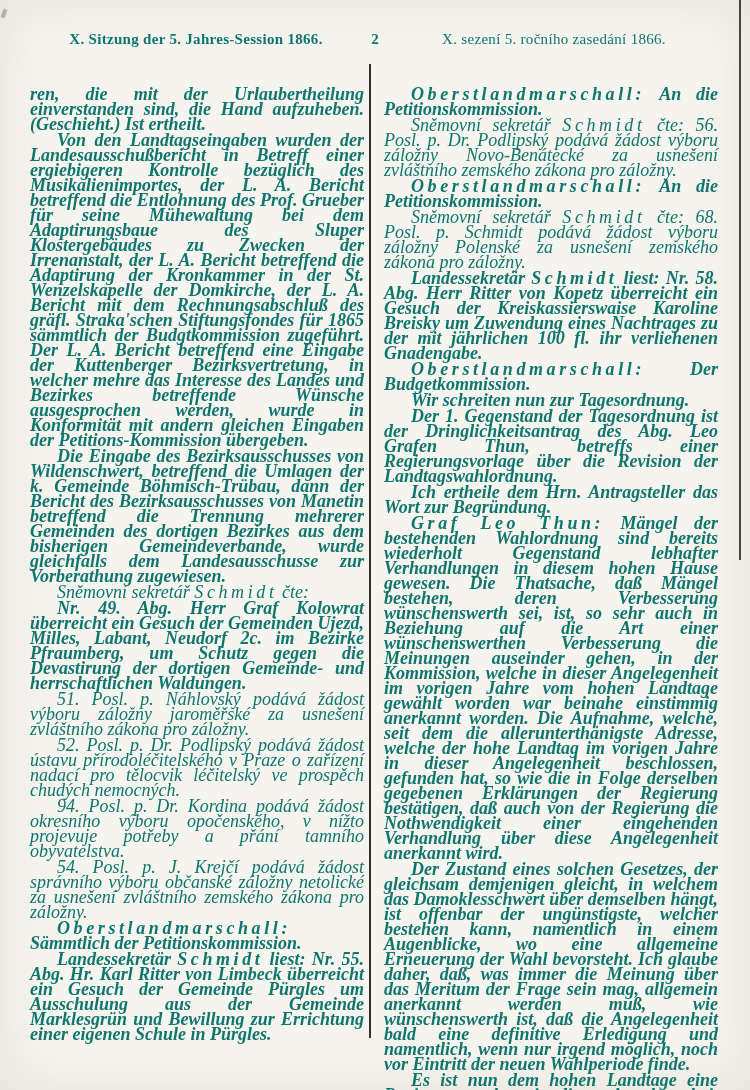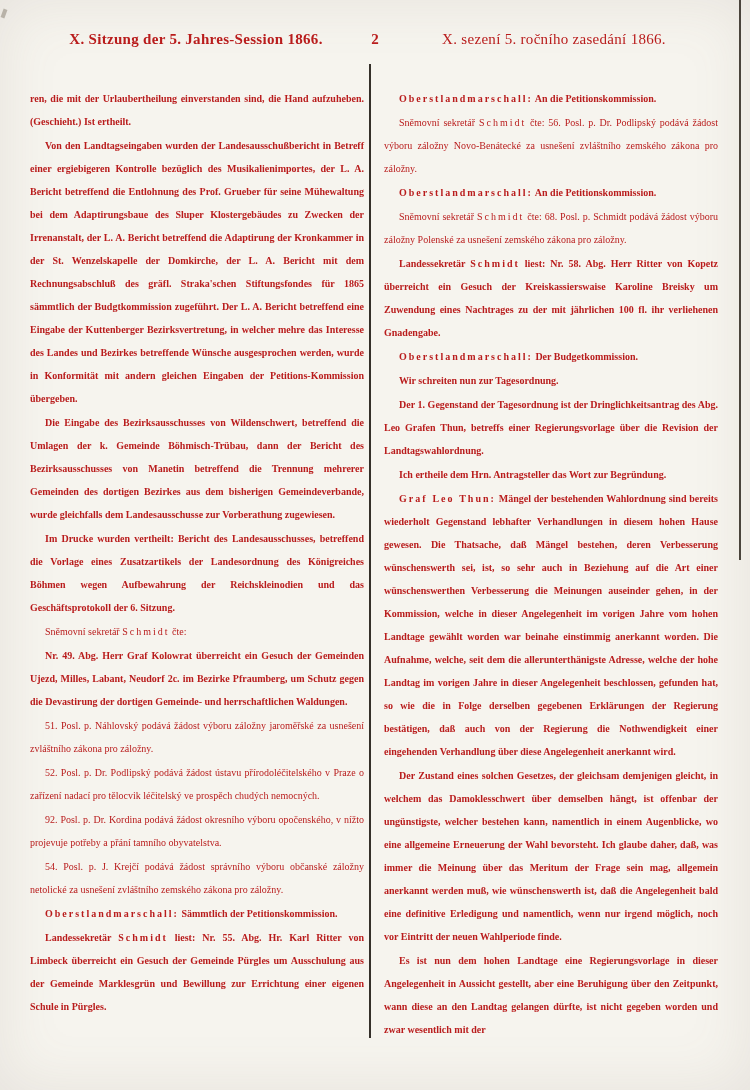--- a/index.html
+++ b/index.html
@@ -5,21 +5,21 @@
   html,body{margin:0;padding:0;}
   body{
     width:750px;height:1090px;
     background:#e8e6e0;
     font-family:"Liberation Serif","DejaVu Serif",serif;
   }
   .page{
     position:relative;
     width:750px;height:1090px;
     background:#f6f4ee;
-    color:#b91c1c;
+    color:#0f766e;
     overflow:hidden;
     box-shadow:inset 0 0 60px rgba(120,110,95,0.12);
   }
   
   .header{
     position:absolute;top:31px;left:30px;right:30px;
     display:flex;align-items:baseline;
   }
   .h-left,.h-right{width:332px;text-align:center;font-size:15px;font-weight:700;letter-spacing:0.02em;}
   .h-num{flex:1;text-align:center;font-size:15px;font-weight:700;}
@@ -38,22 +38,23 @@
     position:absolute;left:739px;top:0;width:2px;height:560px;
     background:#4a443c;
   }
   .speck{
     position:absolute;left:2px;top:9px;width:4px;height:9px;
     background:#b8b2a8;transform:rotate(20deg);
   }
   
   .para{
     margin:1px 0 0 0;
-    font-size:10px;
-    line-height:23px;
+    font-size:18px;
+    line-height:15px;
+    font-style:italic;
   }
   .para.indent{text-indent:1.5em;}
   .fraktur{font-weight:700;}
   .roman{font-weight:400;}
   .spaced{letter-spacing:0.2em;}
 </style>
 </head>
 <body>
 
 <div class="page">
@@ -64,26 +65,25 @@
     <div class="h-num">2</div>
     <div class="h-right roman">X. sezení 5. ročního zasedání 1866.</div>
   </div>
 
   <div class="divider"></div>
 
   <div class="col col-left">
       <p class="para fraktur"><span>ren, die mit der Urlaubertheilung einverstanden sind, die Hand aufzuheben. (Geschieht.) Ist ertheilt.</span></p>
       <p class="para fraktur indent"><span>Von den Landtagseingaben wurden der Landesausschußbericht in Betreff einer ergiebigeren Kontrolle bezüglich des Musikalienimportes, der L. A. Bericht betreffend die Entlohnung des Prof. Grueber für seine Mühewaltung bei dem Adaptirungsbaue des Sluper Klostergebäudes zu Zwecken der Irrenanstalt, der L. A. Bericht betreffend die Adaptirung der Kronkammer in der St. Wenzelskapelle der Domkirche, der L. A. Bericht mit dem Rechnungsabschluß des gräfl. Straka'schen Stiftungsfondes für 1865 sämmtlich der Budgtkommission zugeführt. Der L. A. Bericht betreffend eine Eingabe der Kuttenberger Bezirksvertretung, in welcher mehre das Interesse des Landes und Bezirkes betreffende Wünsche ausgesprochen werden, wurde in Konformität mit andern gleichen Eingaben der Petitions-Kommission übergeben.</span></p>
       <p class="para fraktur indent"><span>Die Eingabe des Bezirksausschusses von Wildenschwert, betreffend die Umlagen der k. Gemeinde Böhmisch-Trübau, dann der Bericht des Bezirksausschusses von Manetin betreffend die Trennung mehrerer Gemeinden des dortigen Bezirkes aus dem bisherigen Gemeindeverbande, wurde gleichfalls dem Landesausschusse zur Vorberathung zugewiesen.</span></p>
-      <p class="para fraktur indent"><span>Im Drucke wurden vertheilt: Bericht des Landesausschusses, betreffend die Vorlage eines Zusatzartikels der Landesordnung des Königreiches Böhmen wegen Aufbewahrung der Reichskleinodien und das Geschäftsprotokoll der 6. Sitzung.</span></p>
       <p class="para roman indent"><span>Sněmovní sekretář </span><span class="spaced">Schmidt</span><span> čte:</span></p>
       <p class="para fraktur indent"><span>Nr. 49. Abg. Herr Graf Kolowrat überreicht ein Gesuch der Gemeinden Ujezd, Milles, Labant, Neudorf 2c. im Bezirke Pfraumberg, um Schutz gegen die Devastirung der dortigen Gemeinde- und herrschaftlichen Waldungen.</span></p>
       <p class="para roman indent"><span>51. Posl. p. Náhlovský podává žádost výboru záložny jaroměřské za usnešení zvláštního zákona pro záložny.</span></p>
       <p class="para roman indent"><span>52. Posl. p. Dr. Podlipský podává žádost ústavu přírodoléčitelského v Praze o zařízení nadací pro tělocvik léčitelský ve prospěch chudých nemocných.</span></p>
-      <p class="para roman indent"><span>92. Posl. p. Dr. Kordina podává žádost okresního výboru opočenského, v nížto projevuje potřeby a přání tamního obyvatelstva.</span></p>
+      <p class="para roman indent"><span>94. Posl. p. Dr. Kordina podává žádost okresního výboru opočenského, v nížto projevuje potřeby a přání tamního obyvatelstva.</span></p>
       <p class="para roman indent"><span>54. Posl. p. J. Krejčí podává žádost správního výboru občanské záložny netolické za usnešení zvláštního zemského zákona pro záložny.</span></p>
       <p class="para fraktur indent"><span class="spaced">Oberstlandmarschall:</span><span> Sämmtlich der Petitionskommission.</span></p>
       <p class="para fraktur indent"><span>Landessekretär </span><span class="spaced">Schmidt</span><span> liest: Nr. 55. Abg. Hr. Karl Ritter von Limbeck überreicht ein Gesuch der Gemeinde Pürgles um Ausschulung aus der Gemeinde Marklesgrün und Bewillung zur Errichtung einer eigenen Schule in Pürgles.</span></p>
     </div>
   <div class="col col-right">
       <p class="para fraktur indent"><span class="spaced">Oberstlandmarschall:</span><span> An die Petitionskommission.</span></p>
       <p class="para roman indent"><span>Sněmovní sekretář </span><span class="spaced">Schmidt</span><span> čte: 56. Posl. p. Dr. Podlipský podává žádost výboru záložny Novo-Benátecké za usnešení zvláštního zemského zákona pro záložny.</span></p>
       <p class="para fraktur indent"><span class="spaced">Oberstlandmarschall:</span><span> An die Petitionskommission.</span></p>
       <p class="para roman indent"><span>Sněmovní sekretář </span><span class="spaced">Schmidt</span><span> čte: 68. Posl. p. Schmidt podává žádost výboru záložny Polenské za usnešení zemského zákona pro záložny.</span></p>
       <p class="para fraktur indent"><span>Landessekretär </span><span class="spaced">Schmidt</span><span> liest: Nr. 58. Abg. Herr Ritter von Kopetz überreicht ein Gesuch der Kreiskassierswaise Karoline Breisky um Zuwendung eines Nachtrages zu der mit jährlichen 100 fl. ihr verliehenen Gnadengabe.</span></p>

